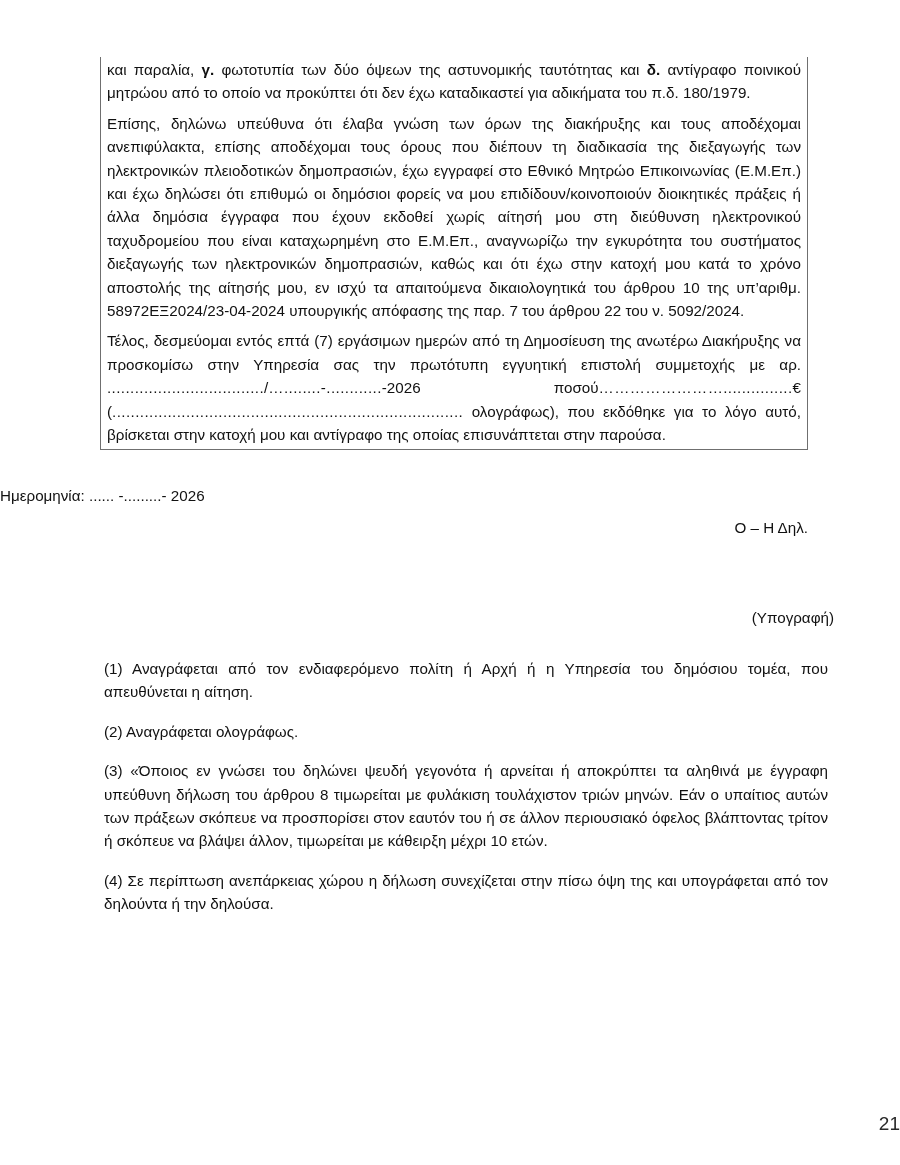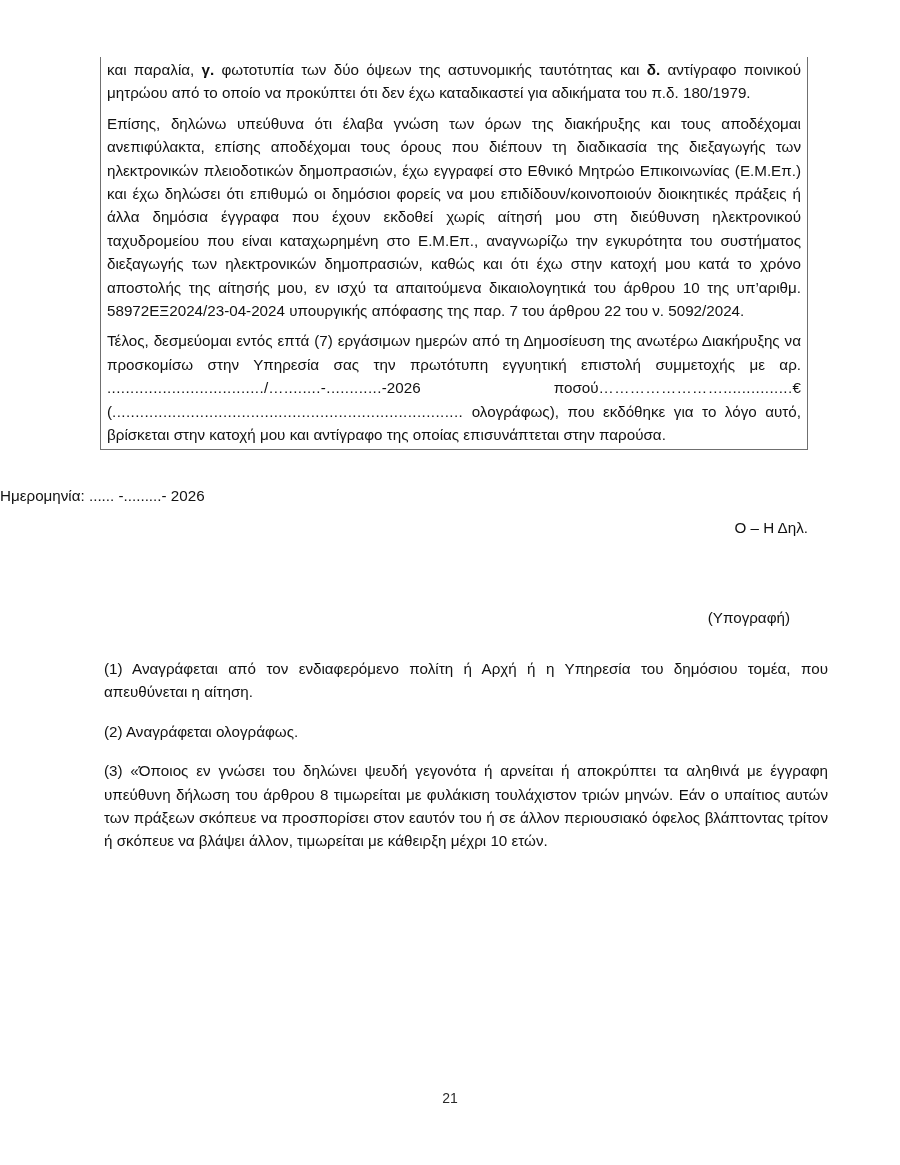--- a/index.html
+++ b/index.html
@@ -89,21 +89,21 @@
     text-align: right;
     font-size: 15.2px;
     color: #111111;
     white-space: nowrap;
   }
   .signature-label {
     position: absolute;
     top: 609px;
     left: 0;
     width: 900px;
-    padding-right: 110px;
+    padding-right: 66px;
     box-sizing: border-box;
     text-align: right;
     font-size: 15.2px;
     color: #111111;
     white-space: nowrap;
   }
 
   
   .footnotes {
     position: absolute;
@@ -117,25 +117,25 @@
     line-height: 23.4px;
     text-align: justify;
     text-justify: inter-word;
     color: #111111;
   }
   .footnotes p:last-child { margin-bottom: 0; }
 
   
   .page-number {
     position: absolute;
-    top: 1090px;
+    top: 1113px;
     left: 0;
     width: 900px;
-    text-align: center;
-    font-size: 14px;
+    text-align: right;
+    font-size: 19px;
     color: #2a2a2a;
   }
 </style>
 </head>
 <body>
 
 <div class="page">
 
 
   <div class="decl-box">
@@ -151,17 +151,18 @@
   <div class="date-line">Ημερομηνία: ...... -.........- 2026</div>
 
   <div class="signer-line">Ο – Η Δηλ.</div>
 
   <div class="signature-label">(Υπογραφή)</div>
 
   <div class="footnotes">
     <p>(1) Αναγράφεται από τον ενδιαφερόμενο πολίτη ή Αρχή ή η Υπηρεσία του δημόσιου τομέα, που απευθύνεται η αίτηση.</p>
     <p>(2) Αναγράφεται ολογράφως.</p>
     <p>(3) «Όποιος εν γνώσει του δηλώνει ψευδή γεγονότα ή αρνείται ή αποκρύπτει τα αληθινά με έγγραφη υπεύθυνη δήλωση του άρθρου 8 τιμωρείται με φυλάκιση τουλάχιστον τριών μηνών. Εάν ο υπαίτιος αυτών των πράξεων σκόπευε να προσπορίσει στον εαυτόν του ή σε άλλον περιουσιακό όφελος βλάπτοντας τρίτον ή σκόπευε να βλάψει άλλον, τιμωρείται με κάθειρξη μέχρι 10 ετών.</p>
+    <p>(4) Σε περίπτωση ανεπάρκειας χώρου η δήλωση συνεχίζεται στην πίσω όψη της και υπογράφεται από τον δηλούντα ή την δηλούσα.</p>
   </div>
 
   <div class="page-number">21</div>
 
 </div>
 
 </body></html>

